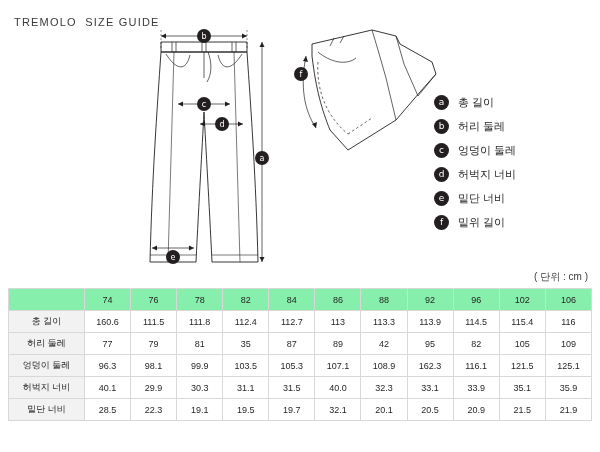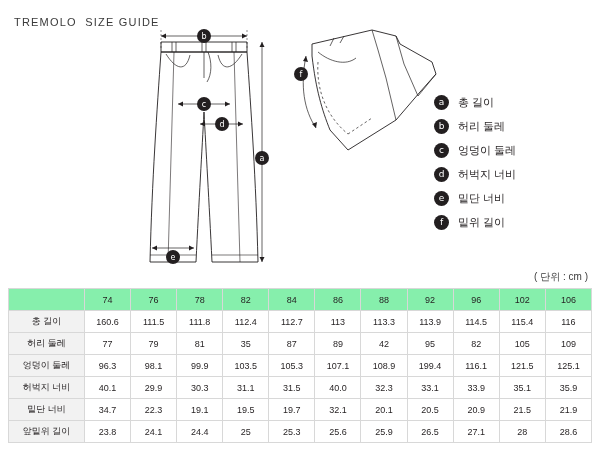--- a/index.html
+++ b/index.html
@@ -261,63 +261,49 @@
       </tr>
       <tr>
         <th>엉덩이 둘레</th>
         <td>96.3</td>
         <td>98.1</td>
         <td>99.9</td>
         <td>103.5</td>
         <td>105.3</td>
         <td>107.1</td>
         <td>108.9</td>
-        <td>199.4</td>
+        <td>162.3</td>
         <td>116.1</td>
         <td>121.5</td>
         <td>125.1</td>
       </tr>
       <tr>
         <th>허벅지 너비</th>
         <td>40.1</td>
         <td>29.9</td>
         <td>30.3</td>
         <td>31.1</td>
         <td>31.5</td>
         <td>40.0</td>
         <td>32.3</td>
         <td>33.1</td>
         <td>33.9</td>
         <td>35.1</td>
         <td>35.9</td>
       </tr>
       <tr>
         <th>밑단 너비</th>
-        <td>34.7</td>
+        <td>28.5</td>
         <td>22.3</td>
         <td>19.1</td>
         <td>19.5</td>
         <td>19.7</td>
         <td>32.1</td>
         <td>20.1</td>
         <td>20.5</td>
         <td>20.9</td>
         <td>21.5</td>
         <td>21.9</td>
       </tr>
-      <tr>
-        <th>앞밑위 길이</th>
-        <td>23.8</td>
-        <td>24.1</td>
-        <td>24.4</td>
-        <td>25</td>
-        <td>25.3</td>
-        <td>25.6</td>
-        <td>25.9</td>
-        <td>26.5</td>
-        <td>27.1</td>
-        <td>28</td>
-        <td>28.6</td>
-      </tr>
     </tbody>
   </table>
 
 </div>
 
 </body></html>

